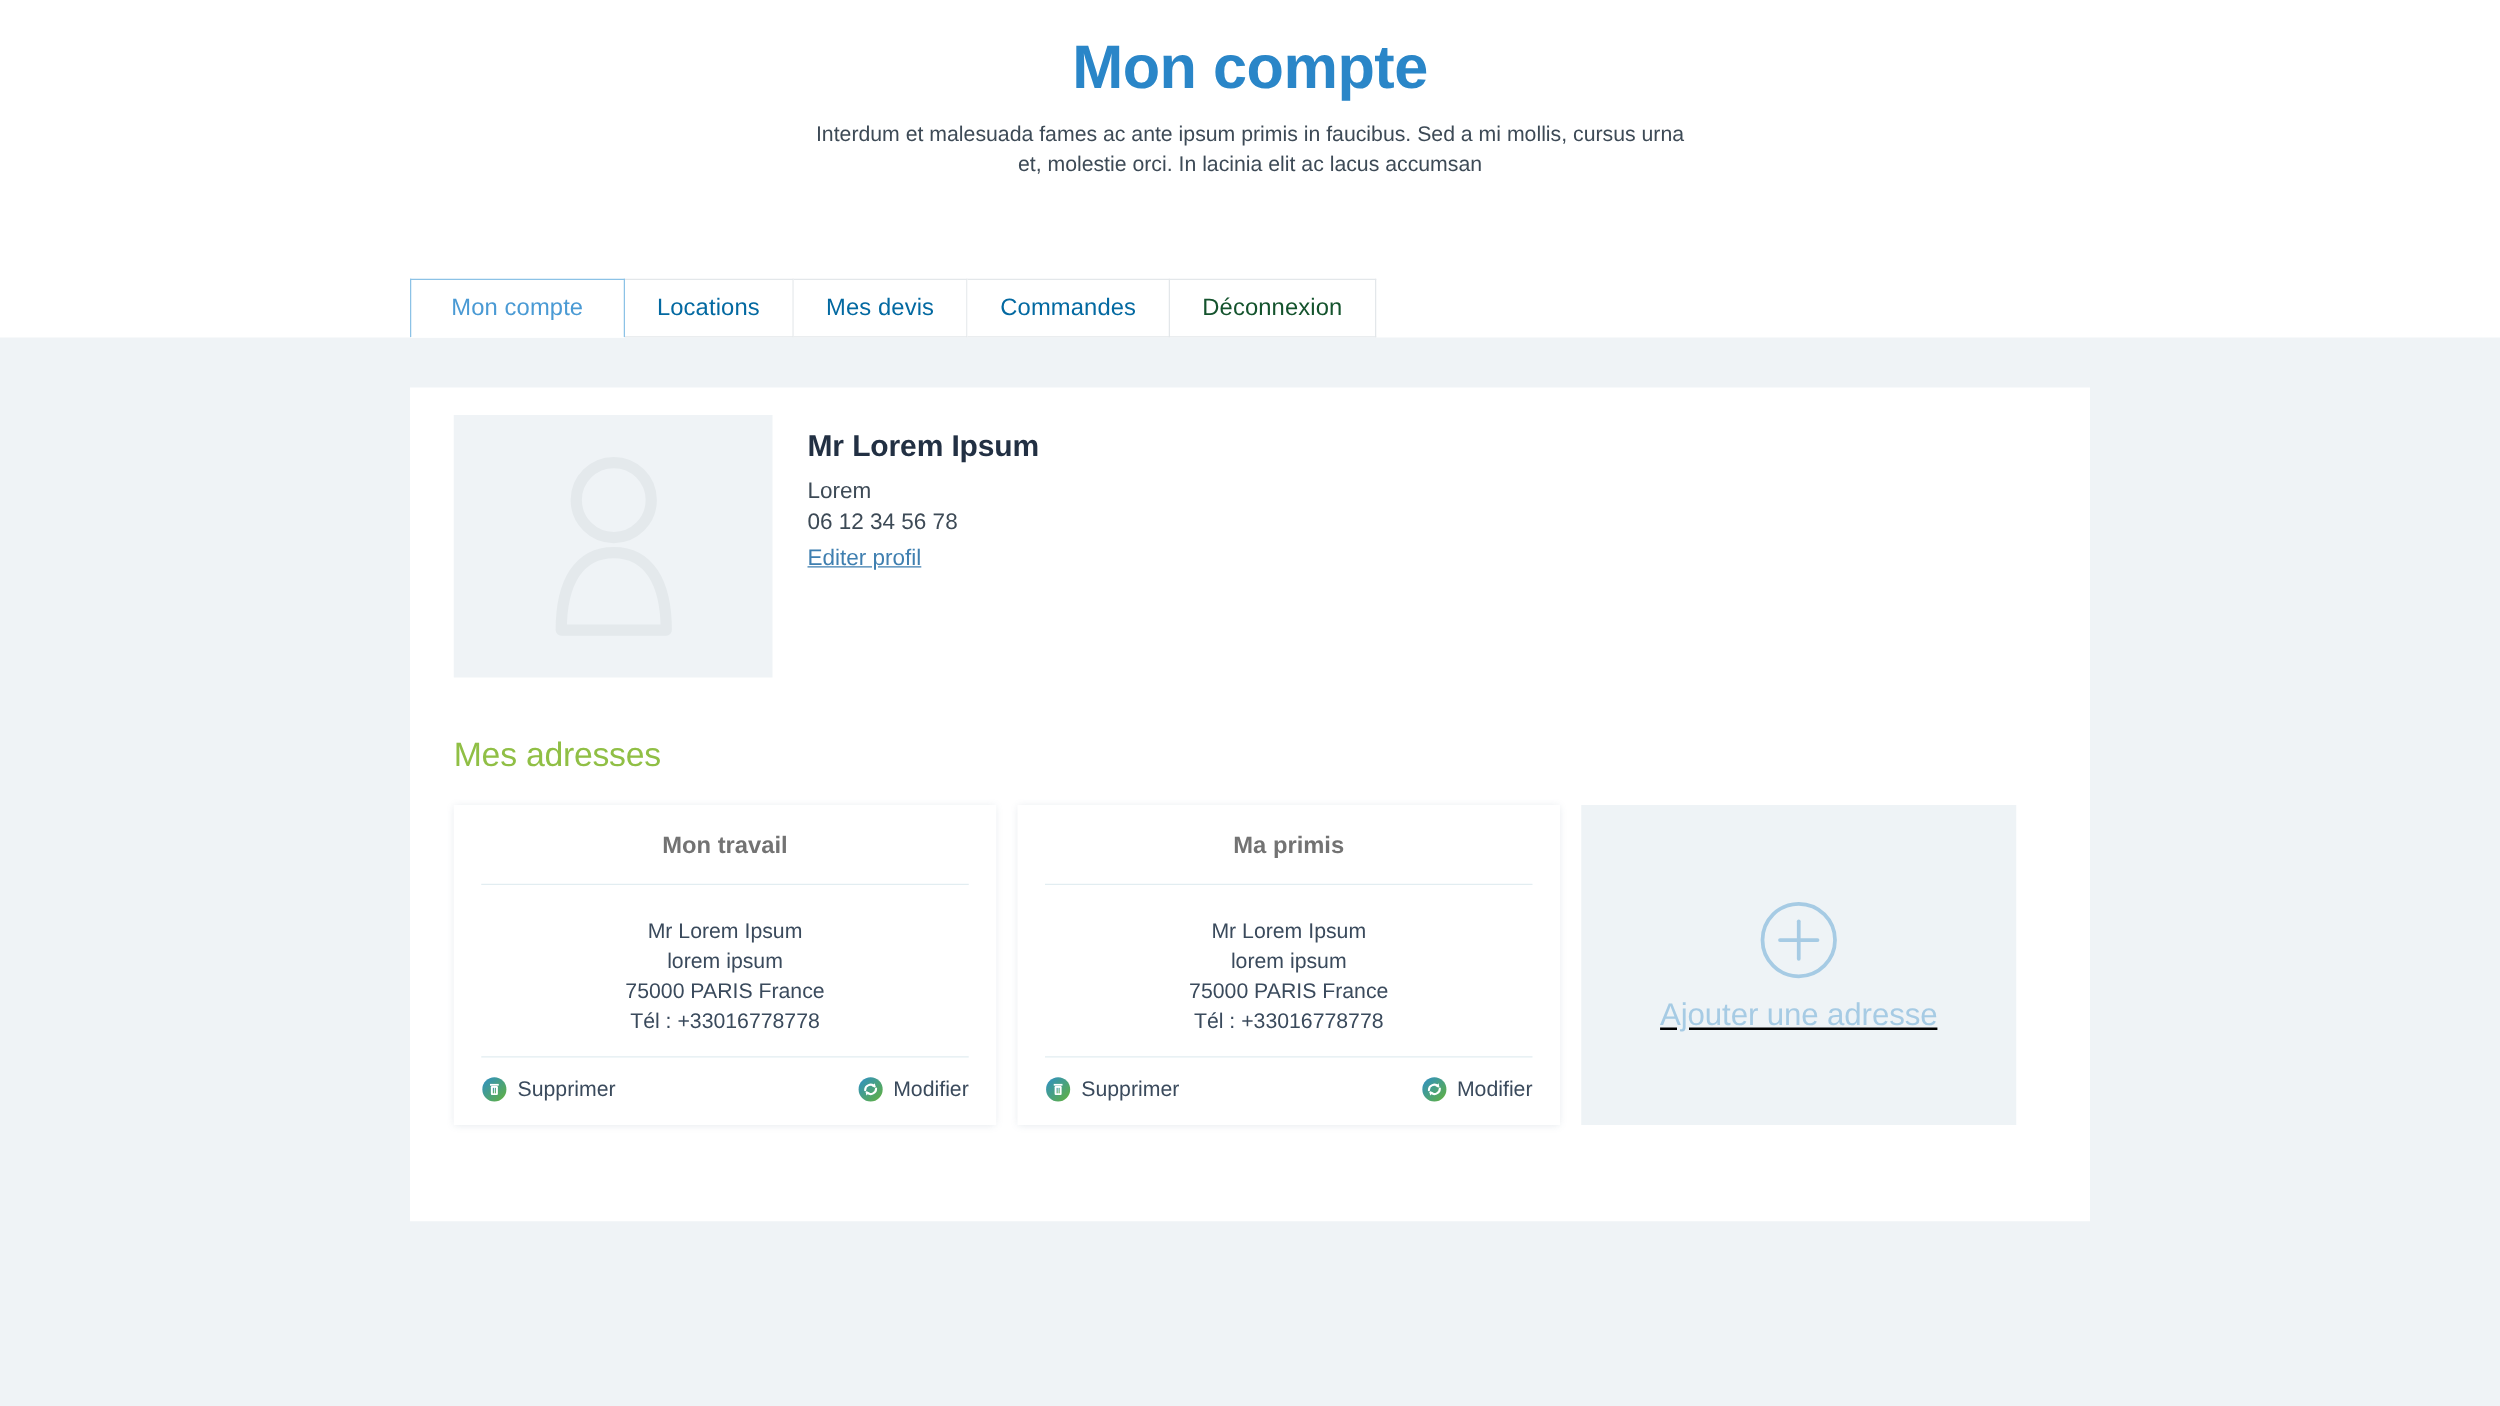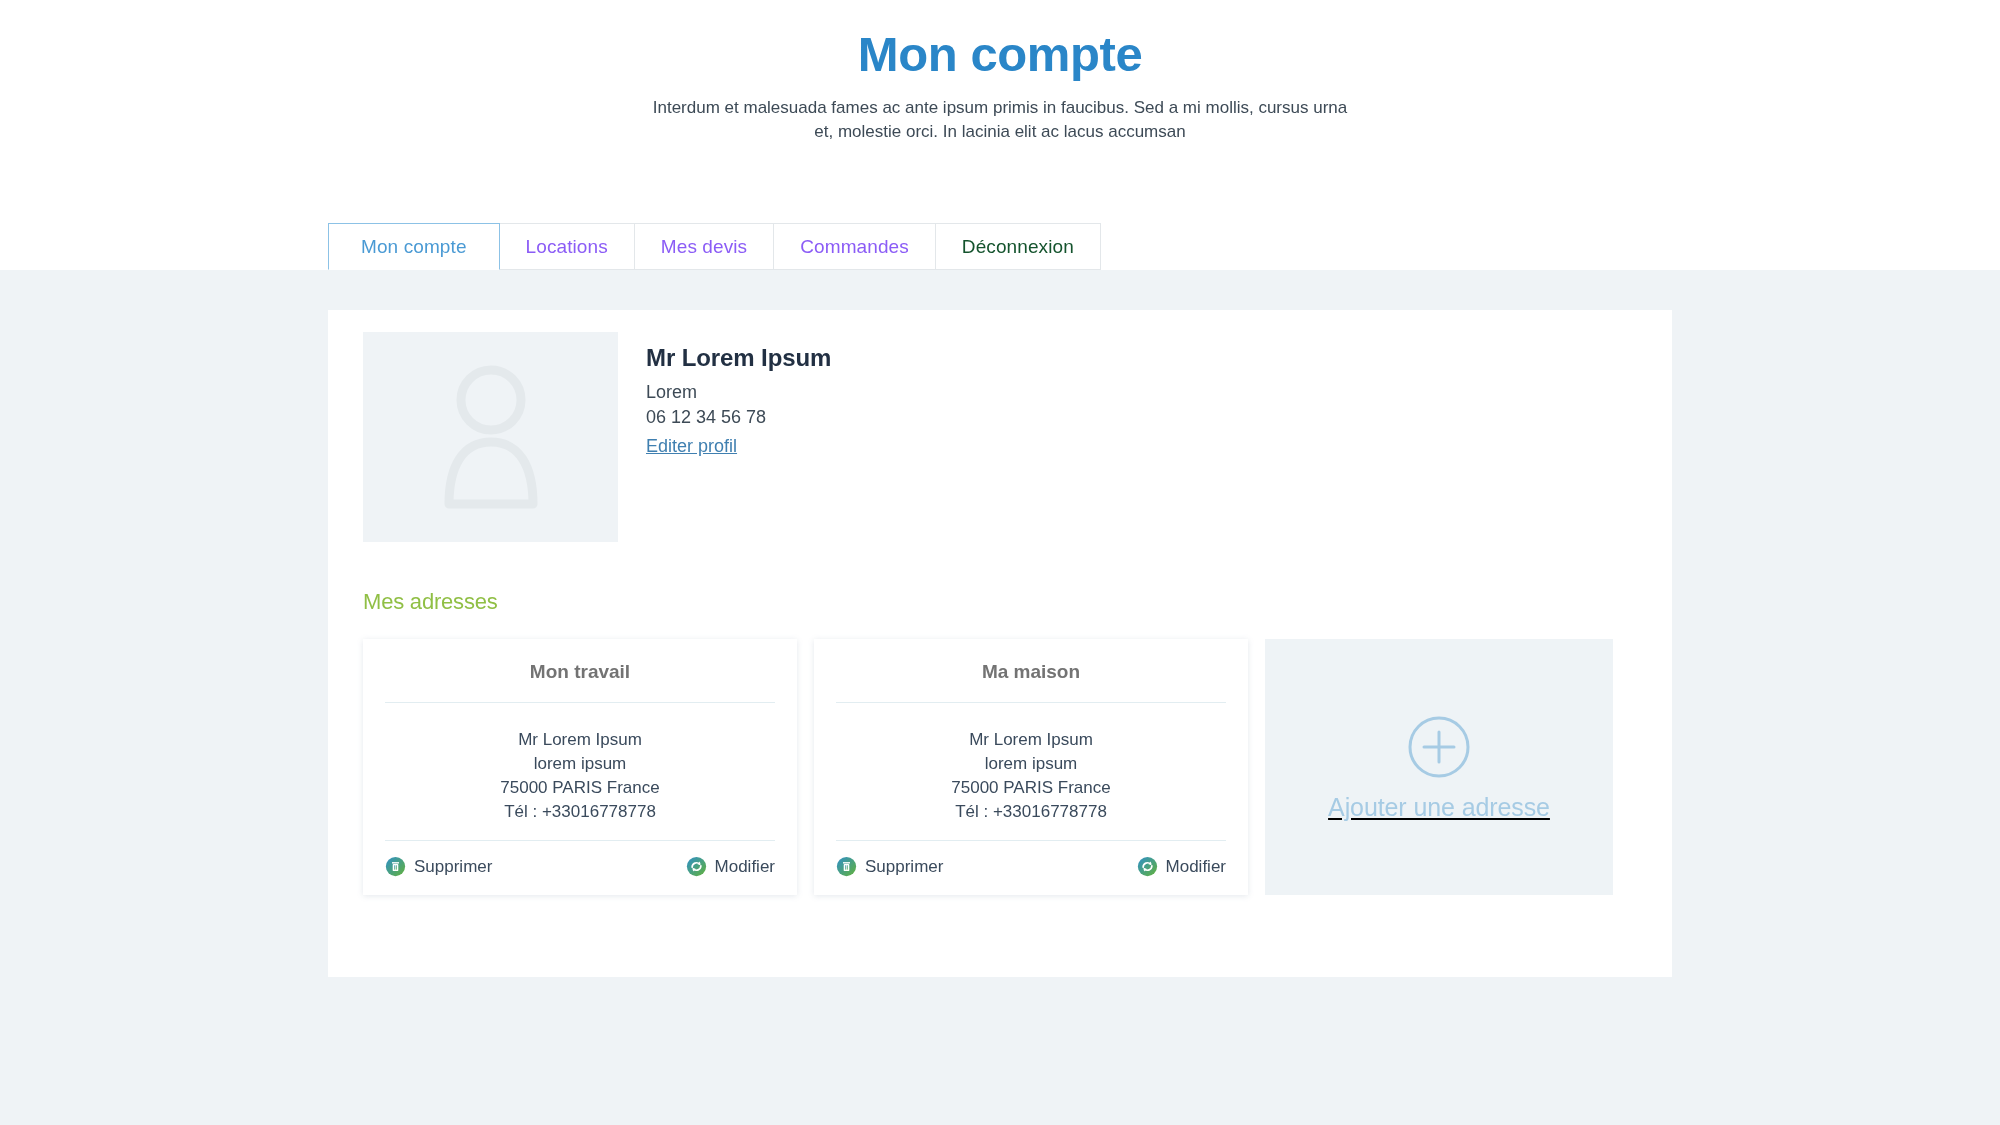--- a/index.html
+++ b/index.html
@@ -49,21 +49,21 @@
     height: 47px;
   }
   .tab {
     display: flex;
     align-items: center;
     justify-content: center;
     box-sizing: border-box;
     height: 47px;
     padding: 0 26px;
     font-size: 19px;
-    color: #8b5cf6;
+    color: #0369a1;
     background: #ffffff;
     border: 1px solid #e3e7ea;
     border-left: none;
     white-space: nowrap;
     letter-spacing: 0.1px;
   }
   .tab:first-child {
     border-left: 1px solid #e3e7ea;
   }
   .tab.active {
@@ -137,21 +137,21 @@
     display: inline-block;
     margin-top: 5px;
     font-size: 18px;
     color: #3f7fb0;
     text-decoration: underline;
     cursor: pointer;
   }
 
   
   .section-title {
-    font-size: 22px;
+    font-size: 27px;
     color: #90bf45;
     margin: 47px 0 0 35px;
     font-weight: normal;
     letter-spacing: -0.2px;
   }
   .address-grid {
     display: flex;
     gap: 17px;
     margin: 24px 0 0 35px;
   }
@@ -325,21 +325,21 @@
                 <path d="M15.9 6.3 L16.4 9.7 L13 9.4 Z" fill="#ffffff"></path>
                 <path d="M8.1 17.7 L7.6 14.3 L11 14.6 Z" fill="#ffffff"></path>
               </svg>
             </span>
             <span>Modifier</span>
           </div>
         </div>
       </div>
 
       <div class="address-card">
-        <div class="address-card-title">Ma maison</div>
+        <div class="address-card-title">Ma primis</div>
         <div class="divider"></div>
         <div class="address-body">
           <div>Mr Lorem Ipsum</div>
           <div>lorem ipsum</div>
           <div>75000 PARIS France</div>
           <div>Tél : +33016778778</div>
         </div>
         <div class="divider"></div>
         <div class="address-actions">
           <div class="action">

